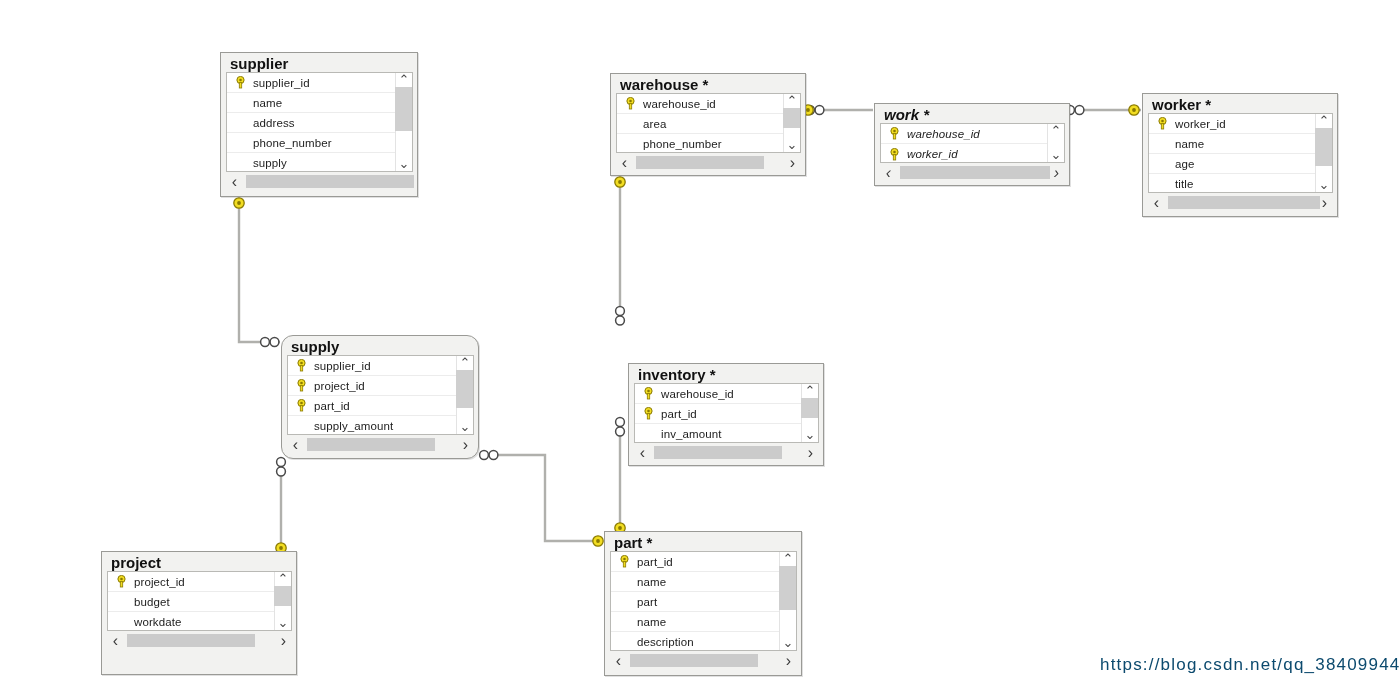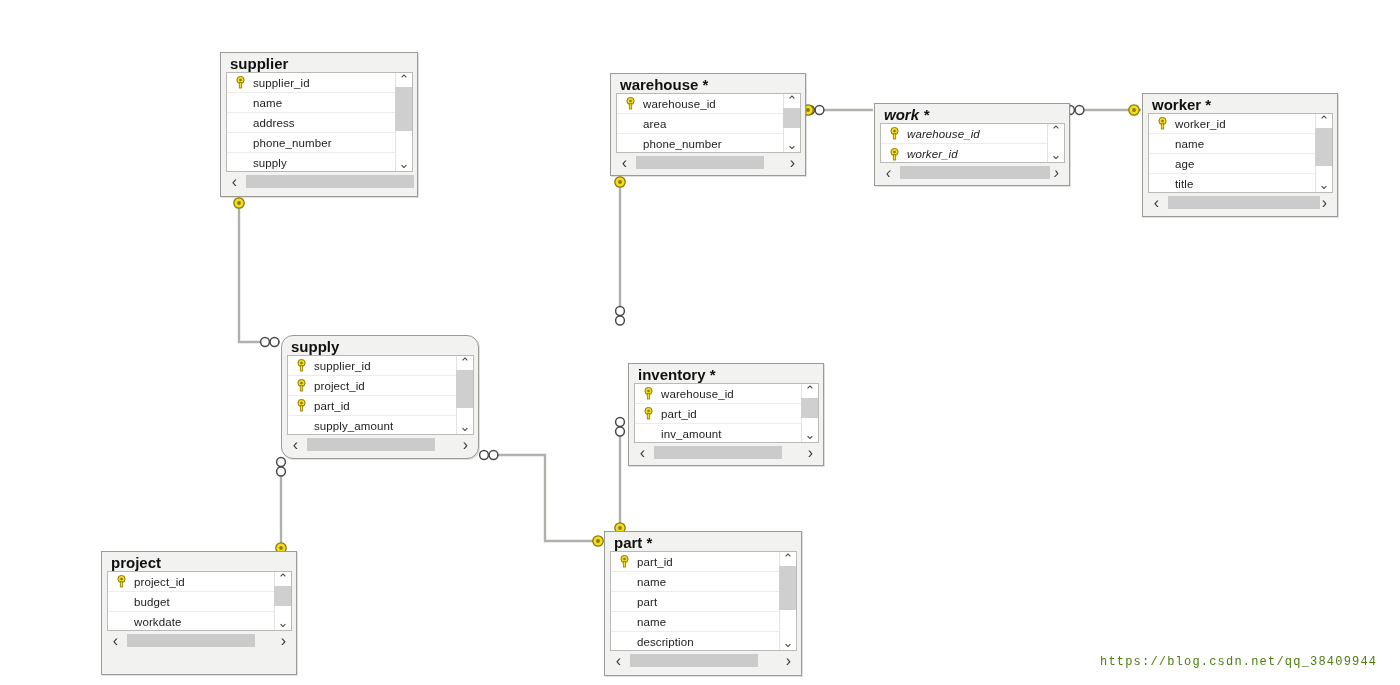--- a/index.html
+++ b/index.html
@@ -41,22 +41,22 @@
   .vthumb{position:absolute;right:0;width:17px;background:#cfcfcf;}
   
   .hscroll{position:relative;height:18px;margin:0 4px 3px 5px;
            background:#f2f2f0;display:flex;align-items:center;
            box-sizing:border-box;}
   .hscroll .arrL,.hscroll .arrR{width:17px;text-align:center;
            font-size:13px;color:#3d3d3d;line-height:13px;}
   .htrack{flex:1;height:13px;position:relative;}
   .hthumb{position:absolute;left:0;top:0;height:13px;background:#cbcbcb;}
 
-  .watermark{position:absolute;font-family:Liberation Mono, monospace;
-             font-size:12px;color:#4d7c0f;letter-spacing:1.2px;white-space:nowrap;}
+  .watermark{position:absolute;font-family:Liberation Sans, sans-serif;
+             font-size:17px;color:#0c4a6e;letter-spacing:1.2px;white-space:nowrap;}
 </style>
 </head>
 <body>
 
 <div id="canvas">
 
   <svg id="wires" width="1400" height="685" viewBox="0 0 1400 685">
     <defs>
       <g id="keyglyph">
         <circle cx="0" cy="0" r="5.2" fill="#f2dd22" stroke="#8a7a00" stroke-width="1.3"></circle>

